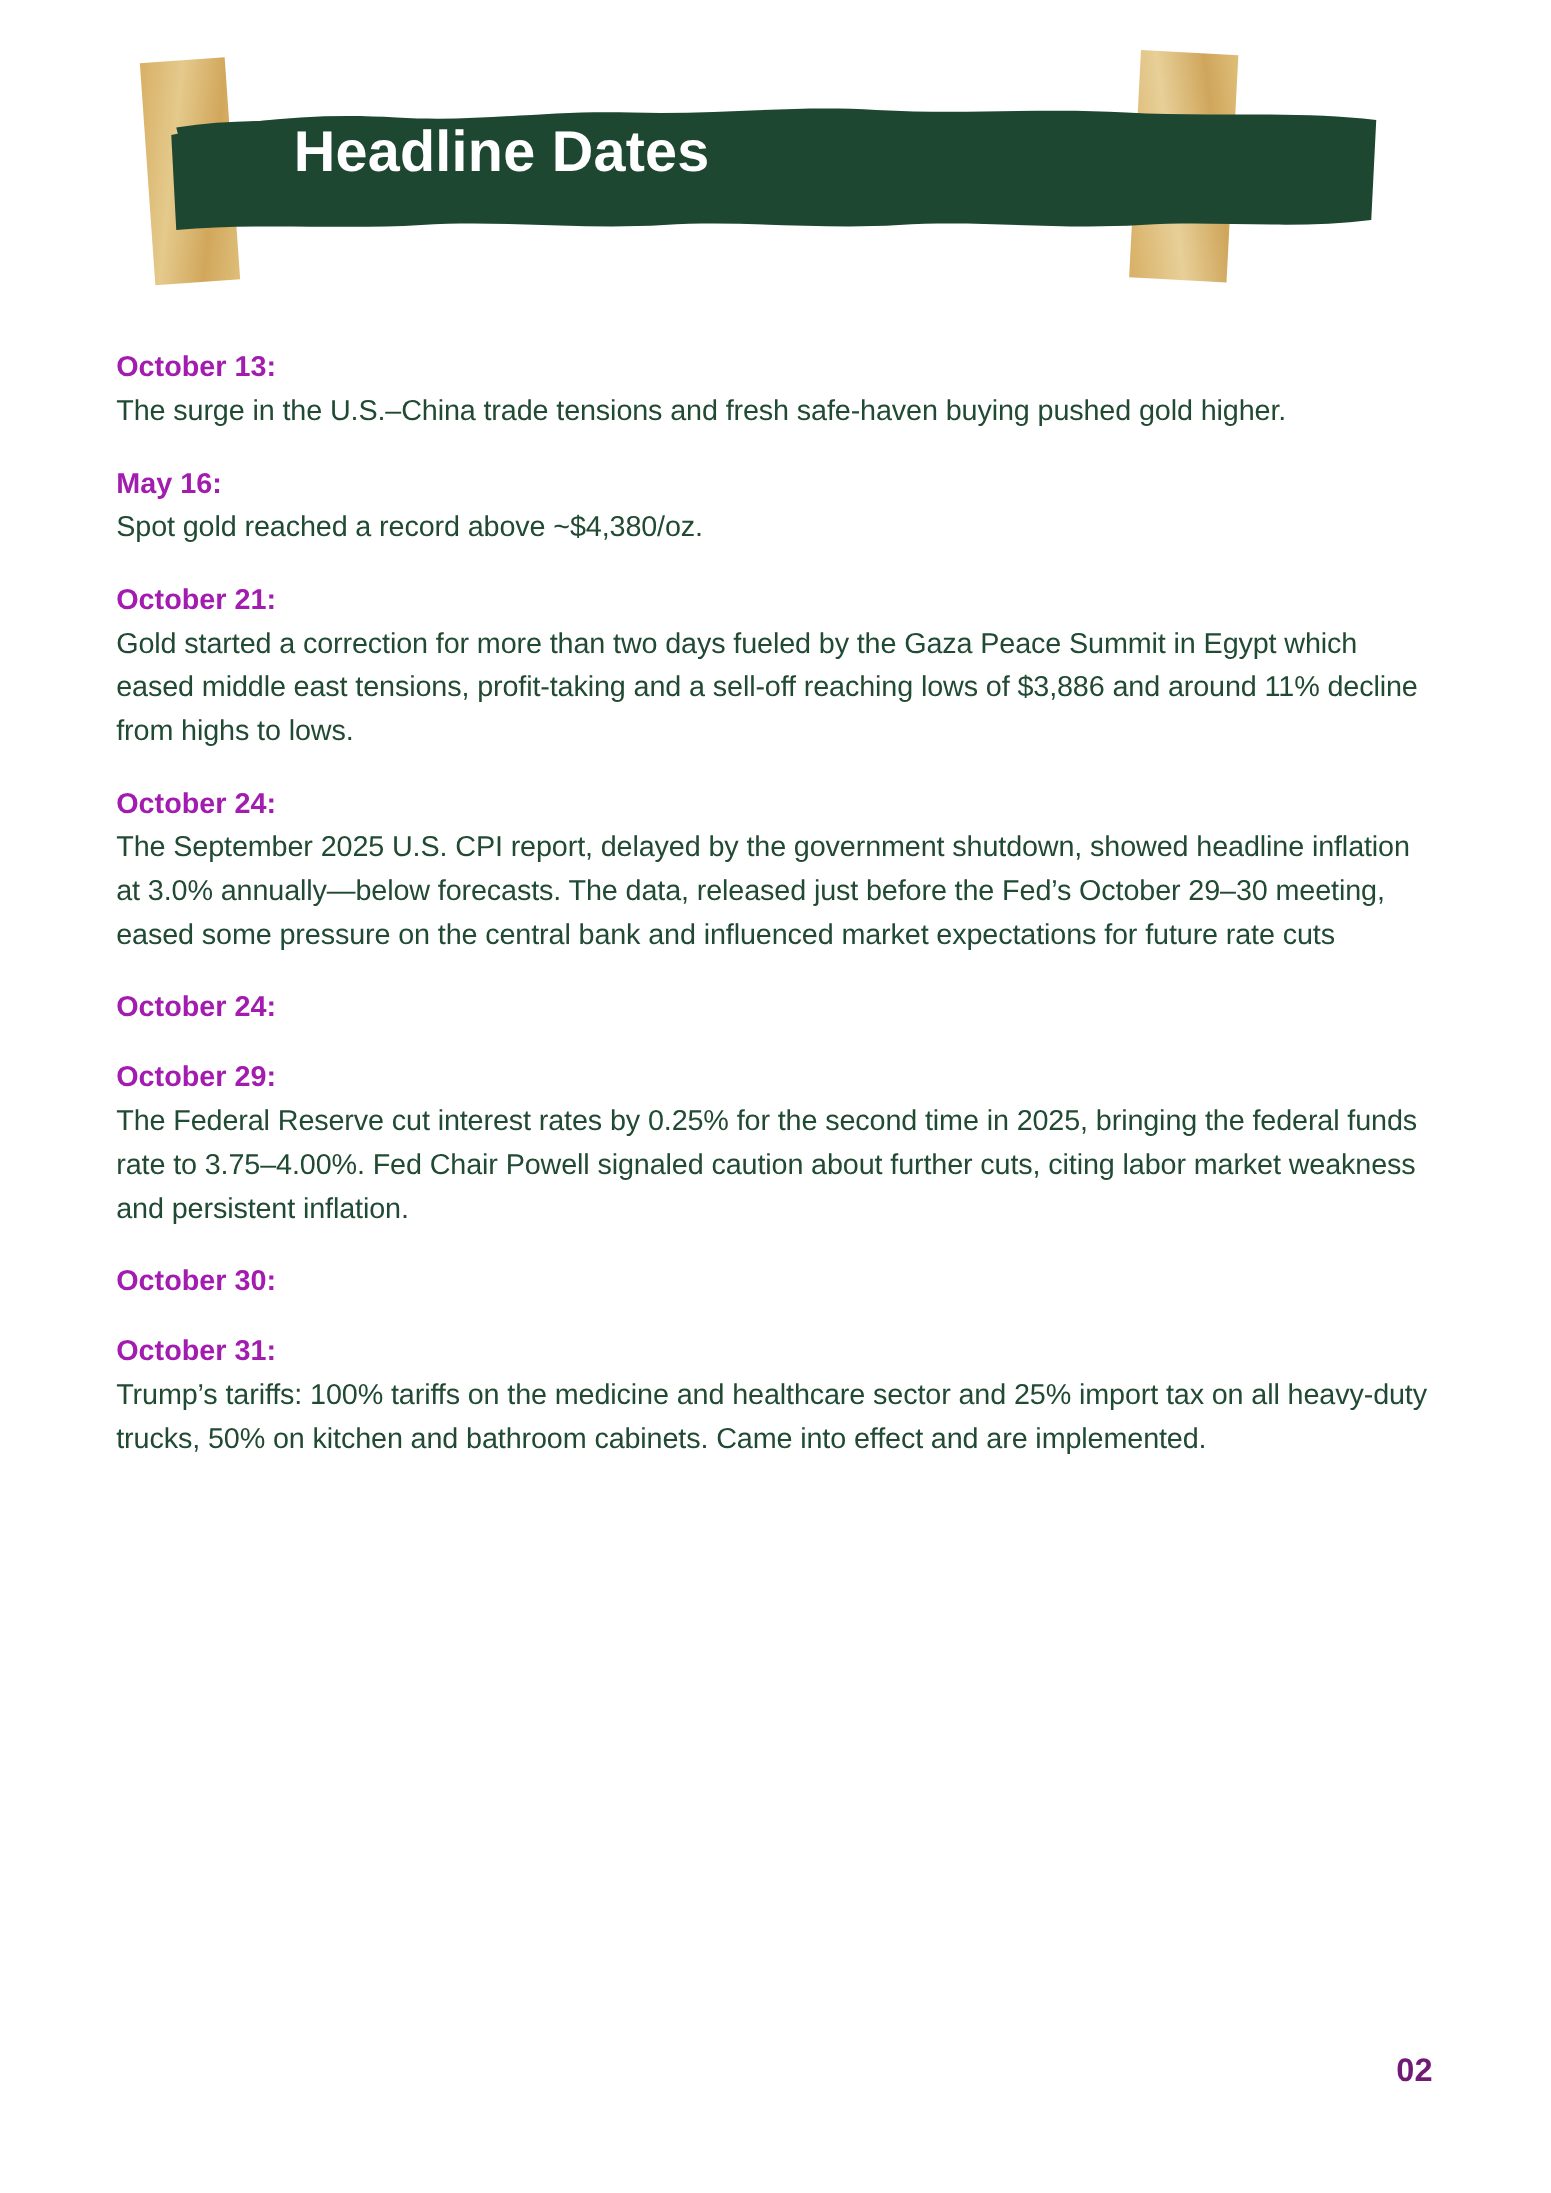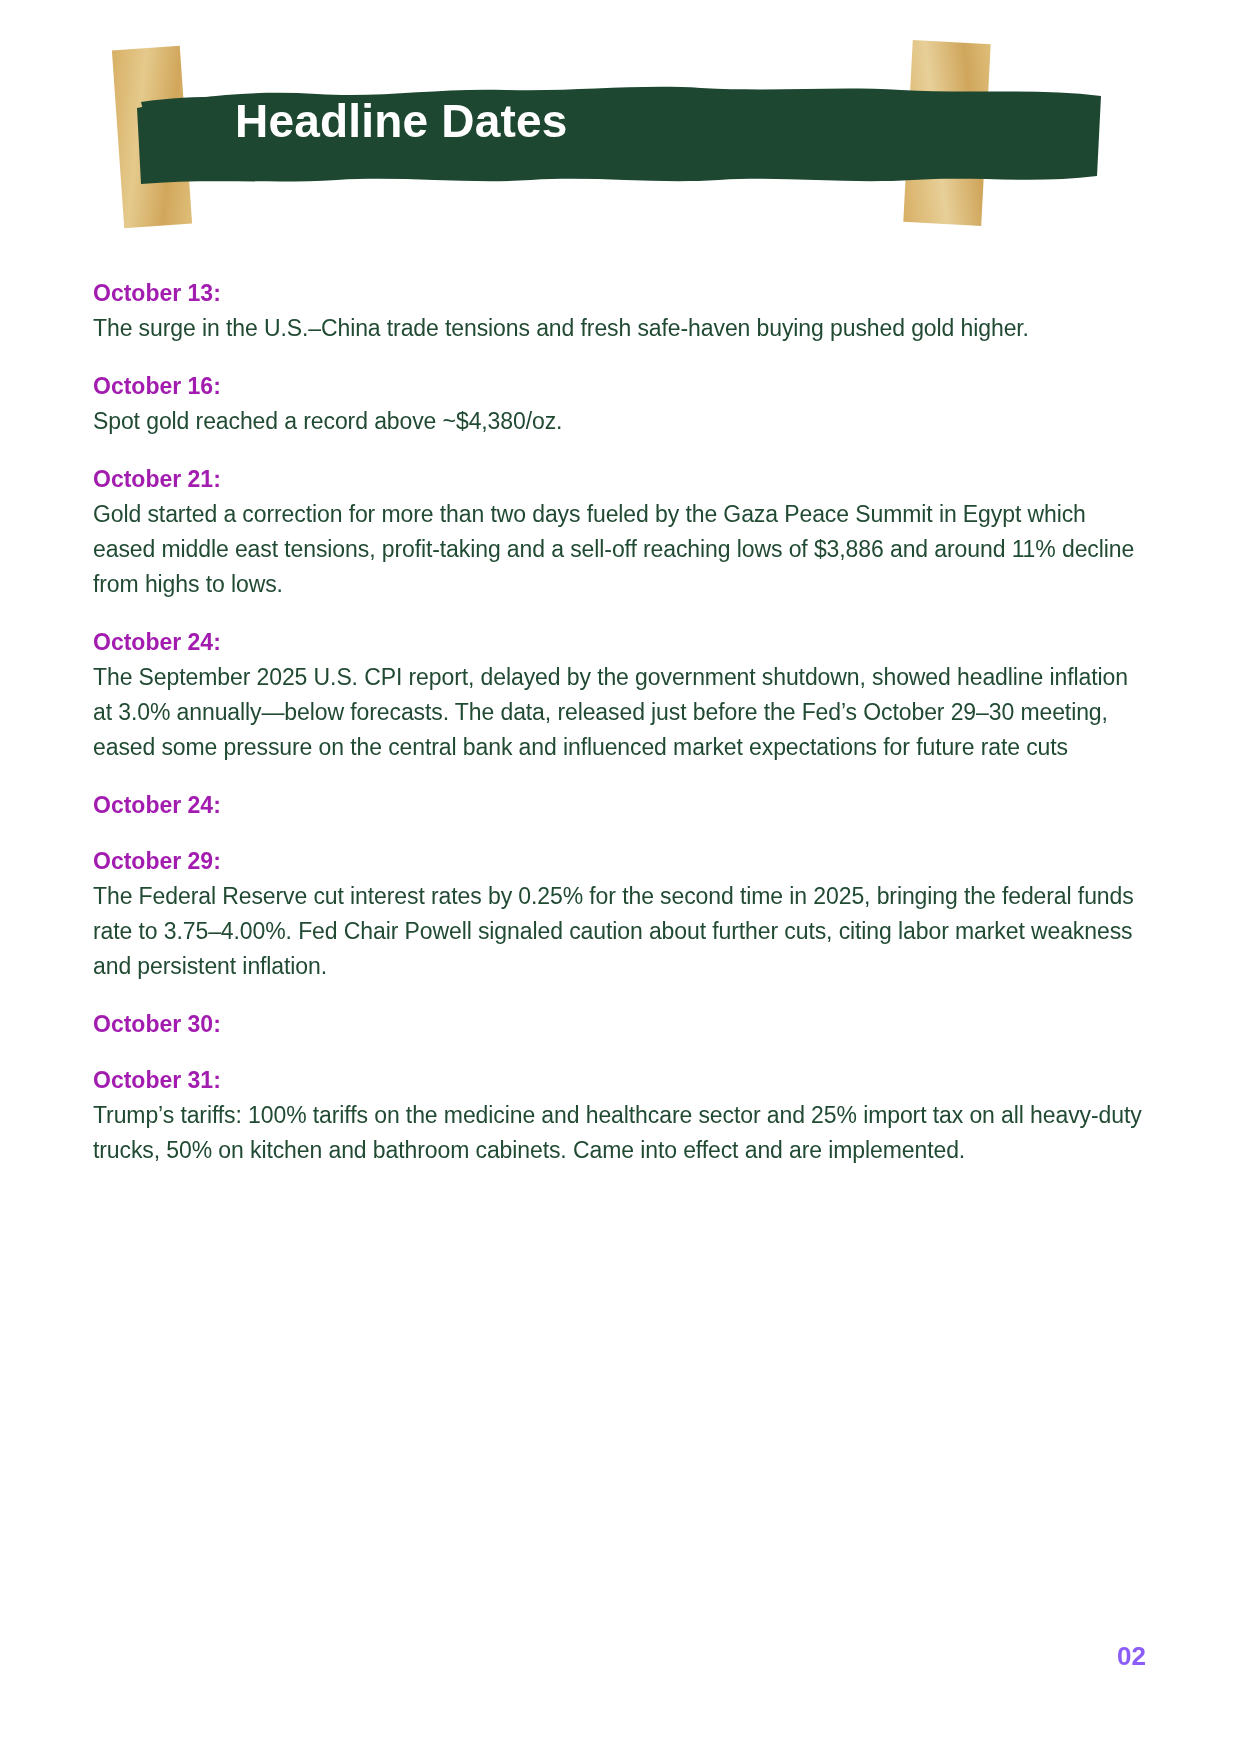--- a/index.html
+++ b/index.html
@@ -104,21 +104,21 @@
     line-height: 1.52;
     letter-spacing: -0.1px;
   }
 
   .page-number {
     position: absolute;
     right: 95px;
     bottom: 82px;
     font-size: 26px;
     font-weight: bold;
-    color: #8b5cf6;
+    color: #701a75;
   }
 </style>
 </head>
 <body>
 
 <div class="page">
 
   <div class="header-wrap">
 
     <div class="tape tape-left"></div>
@@ -139,21 +139,21 @@
   </div>
 
   <div class="content">
 
     <div class="entry">
       <div class="entry-date">October 13:</div>
       <div class="entry-text">The surge in the U.S.–China trade tensions and fresh safe-haven buying pushed gold higher.</div>
     </div>
 
     <div class="entry">
-      <div class="entry-date">October 16:</div>
+      <div class="entry-date">May 16:</div>
       <div class="entry-text">Spot gold reached a record above ~$4,380/oz.</div>
     </div>
 
     <div class="entry">
       <div class="entry-date">October 21:</div>
       <div class="entry-text">Gold started a correction for more than two days fueled by the Gaza Peace Summit in Egypt which eased middle east tensions, profit-taking and a sell-off reaching lows of $3,886 and around 11% decline from highs to lows.</div>
     </div>
 
     <div class="entry">
       <div class="entry-date">October 24:</div>

